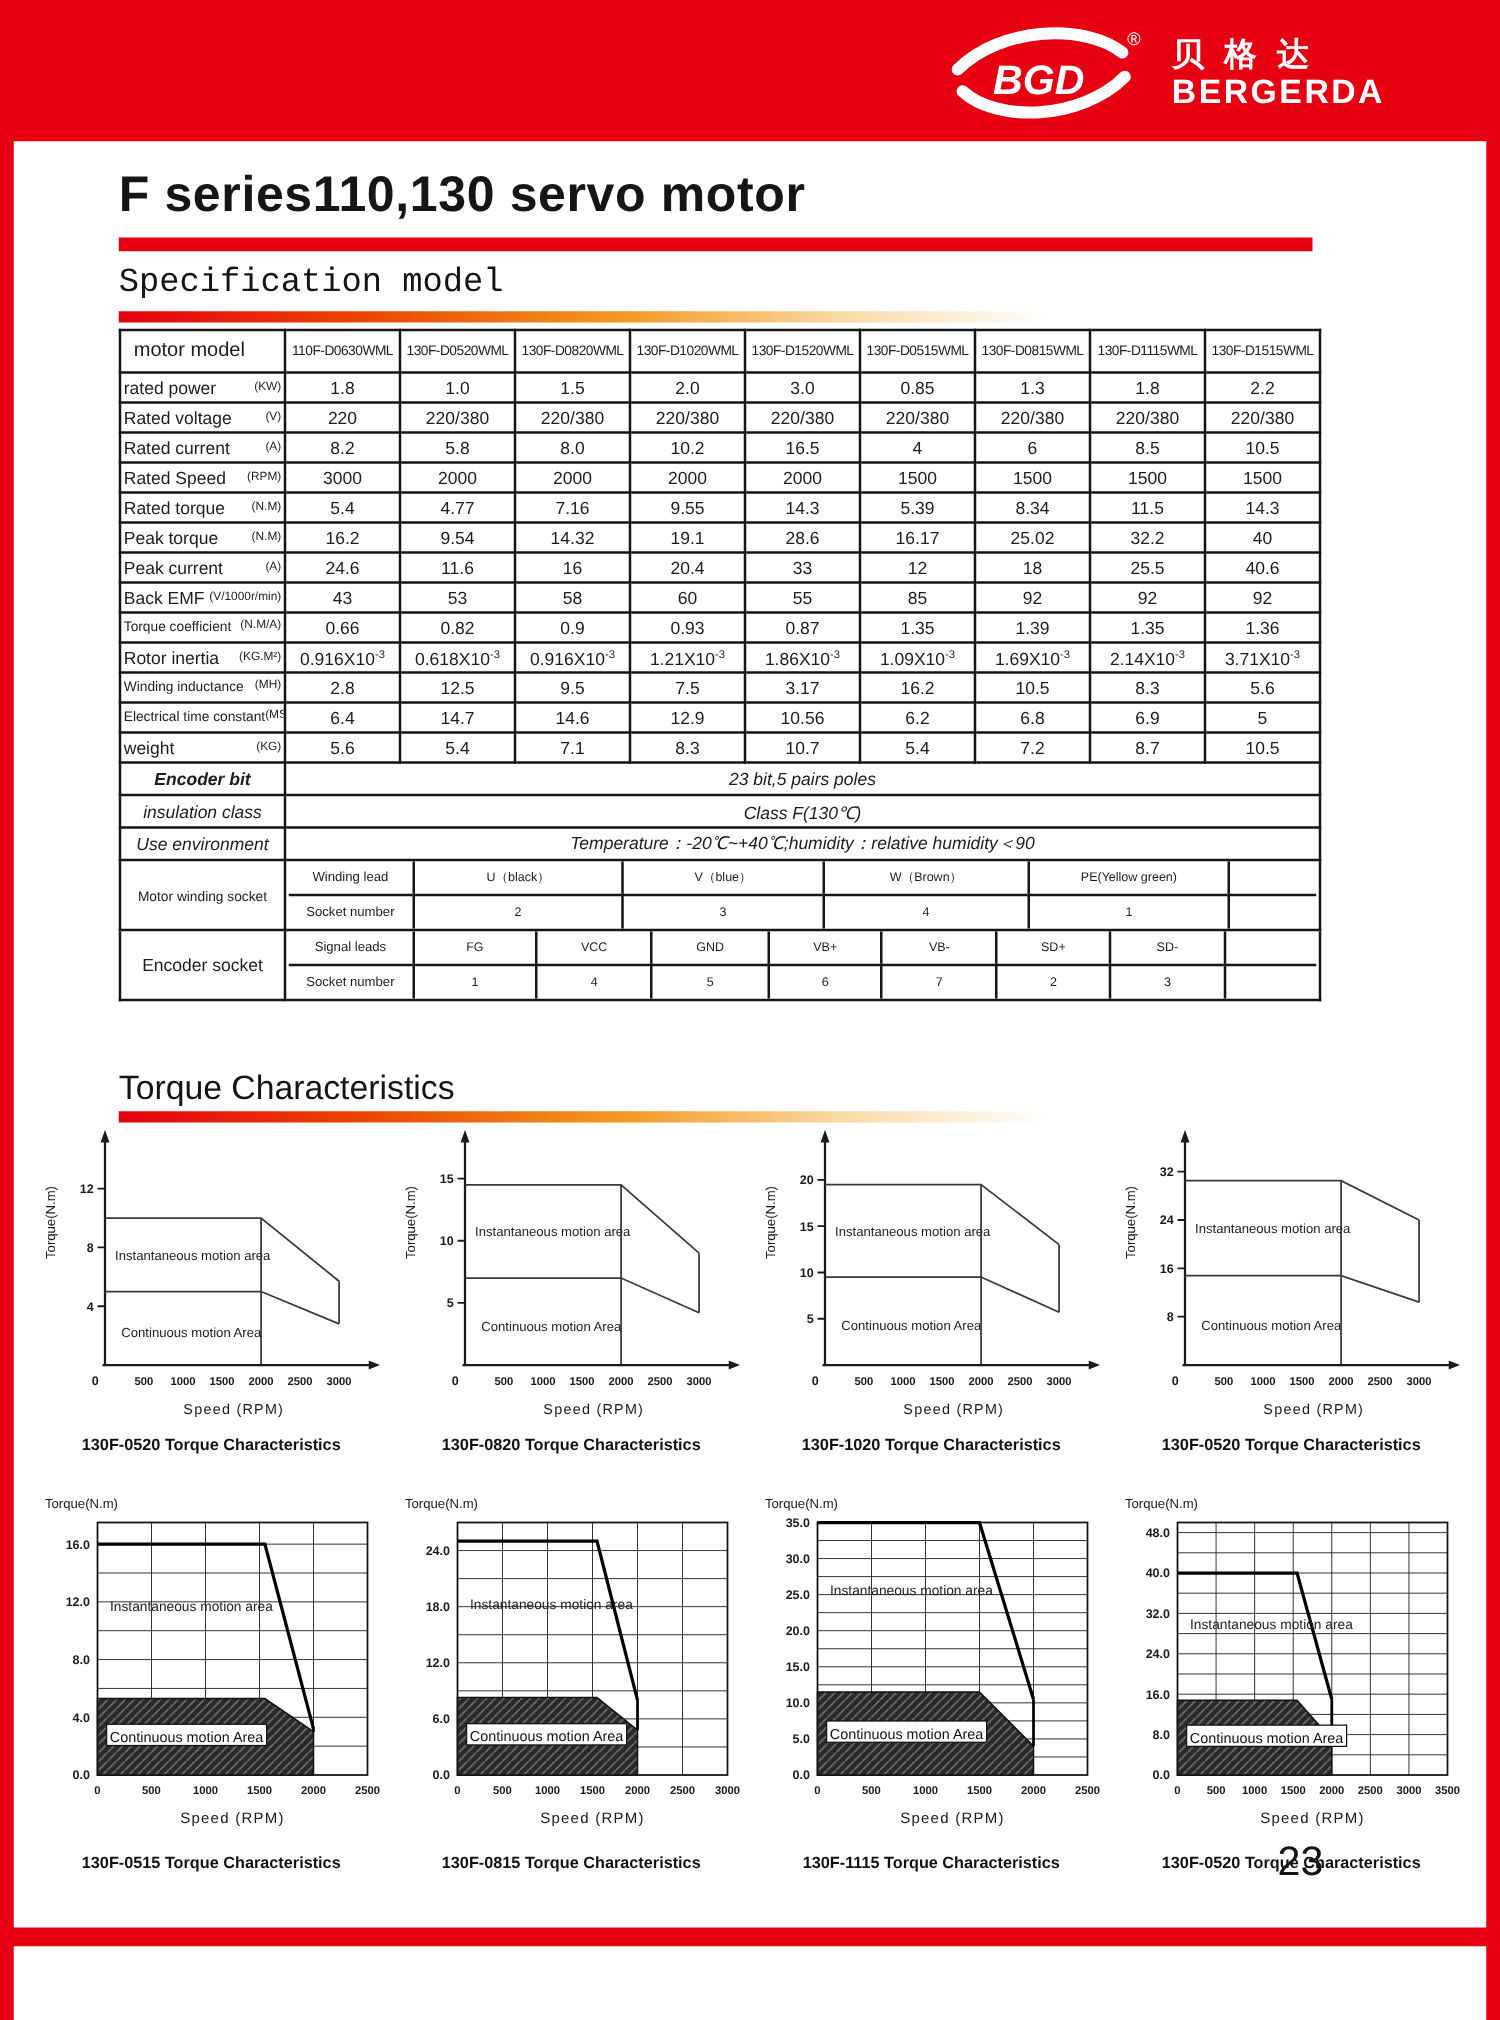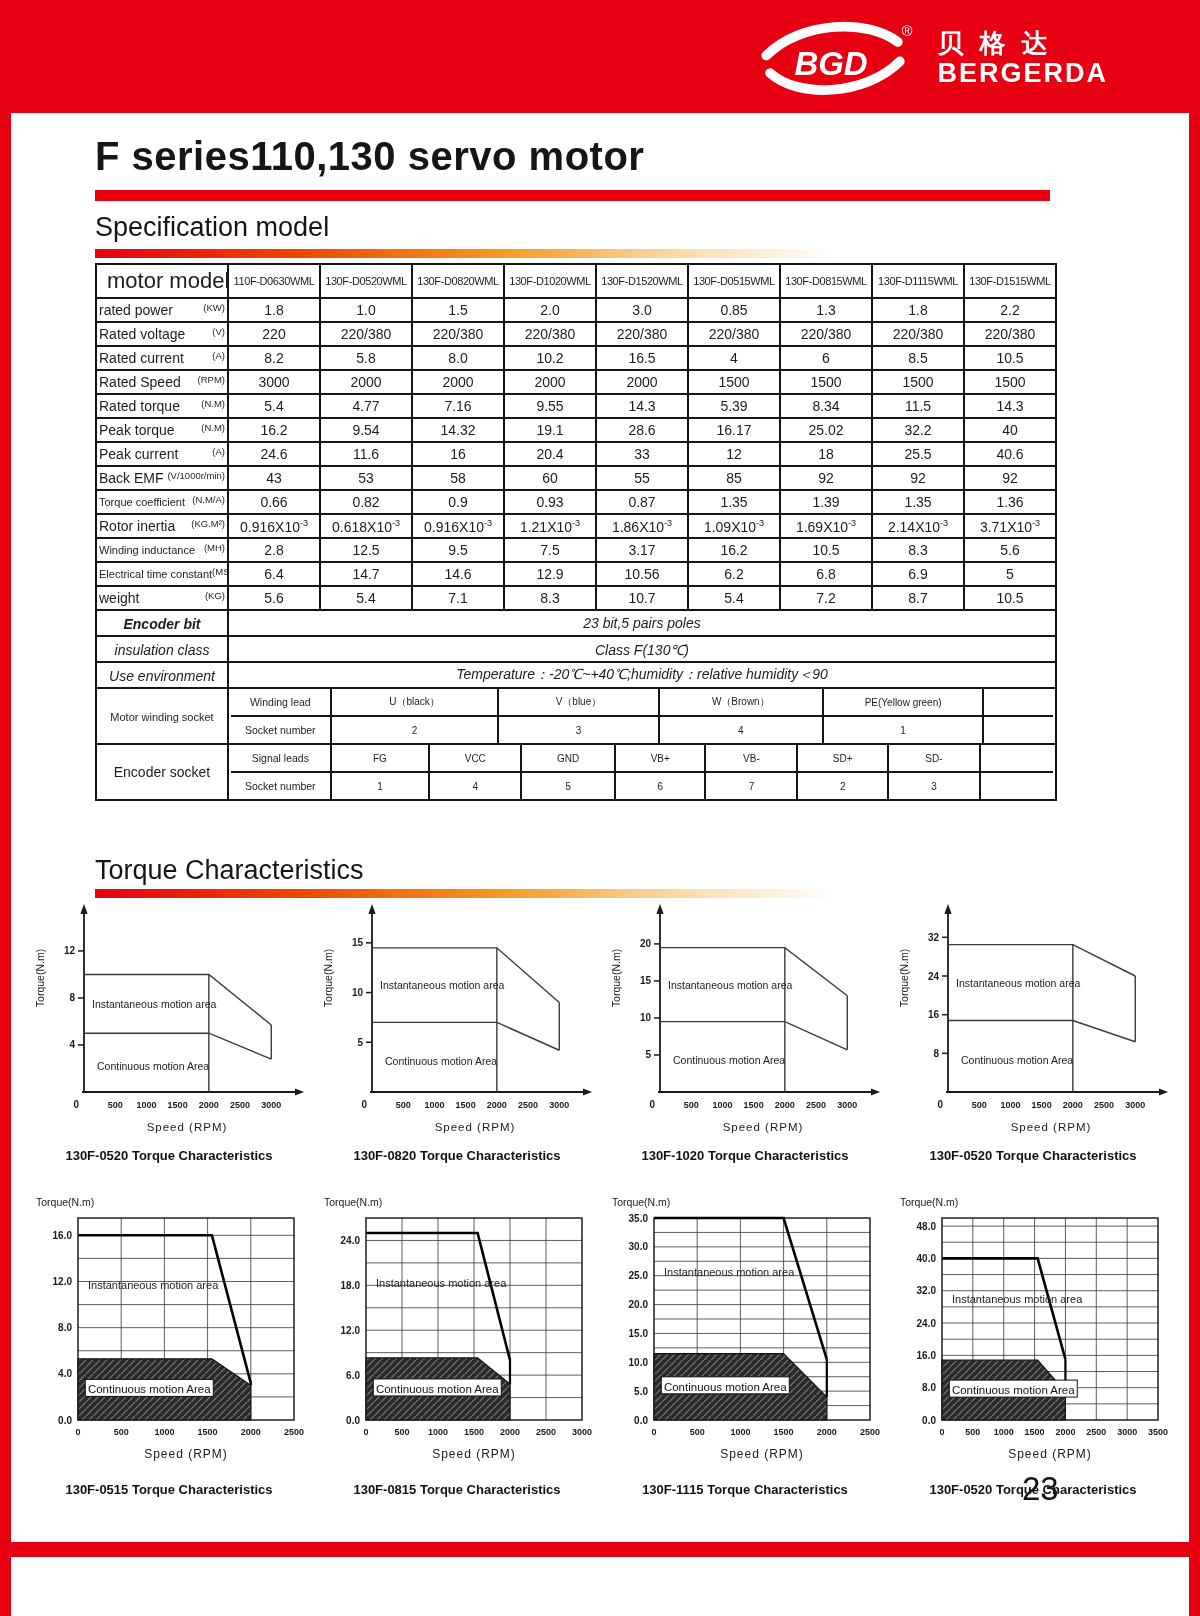--- a/index.html
+++ b/index.html
@@ -12,37 +12,37 @@
 
   
   .logo{position:absolute;right:92px;top:14px;height:90px;display:flex;align-items:center;gap:20px;color:#fff;}
   .brandcol{display:flex;flex-direction:column;align-items:flex-start;line-height:1.15;}
   .brand-cn{font-size:26px;letter-spacing:16px;font-weight:bold;}
   .brand-en{font-size:27px;letter-spacing:2px;font-weight:bold;}
 
   .page-title{position:absolute;left:95px;top:134px;font-size:40px;font-weight:bold;color:#151515;letter-spacing:0.5px;}
   .title-bar{position:absolute;left:95px;top:190px;width:955px;height:11px;background:#e60012;}
   .sec-title{position:absolute;font-size:27px;color:#141414;}
-  #sec-spec{left:95px;top:212px;}
+  #sec-spec{left:95px;top:212px;font-family:Liberation Mono, monospace;}
   #sec-torque{left:95px;top:855px;}
   .grad-bar{position:absolute;height:9px;
     background:linear-gradient(to right,#e60012 0%,#ea4a00 28%,#f59a23 55%,#f9d9a6 78%,rgba(255,255,255,0) 100%);}
   #grad1{left:95px;top:249px;width:742px;}
   #grad2{left:95px;top:889px;width:742px;}
 
   
   table.spec{position:absolute;left:95px;top:263px;width:962px;border-collapse:collapse;table-layout:fixed;}
   table.spec td{border:2px solid #151515;text-align:center;padding:0 2px;font-size:14px;color:#1c1c1c;
                 overflow:hidden;white-space:nowrap;}
   tr.hdr{height:34px;}
-  tr.hdr td.corner{font-size:22px;text-align:left;padding-left:10px;}
+  tr.hdr td.corner{font-size:16px;text-align:left;padding-left:10px;}
   tr.hdr td.model{font-size:11px;letter-spacing:-0.4px;}
   tr.datarow{height:24px;}
   td.lbl{text-align:left;padding:0 5px 0 8px;}
-  td.lbl .cellflex{display:flex;justify-content:space-between;align-items:center;}
+  td.lbl .cellflex{display:flex;justify-content:space-between;align-items:flex-end;}
   td.lbl .lt{font-size:14px;}
   td.lbl.small .lt{font-size:11px;}
   td.lbl .unit{font-size:9.5px;transform:translateY(-3px);}
   tr.mrow{height:26px;font-style:italic;}
   tr.mrow td.lbl{font-size:15px;}
   tr.mrow.first td.lbl .lt{font-weight:bold;}
   tr.mrow td.mval{font-size:14px;}
   td.nest{padding:0;}
   .ng{display:grid;width:100%;}
   .ng>div{border-left:2px solid #151515;display:flex;align-items:center;justify-content:center;

